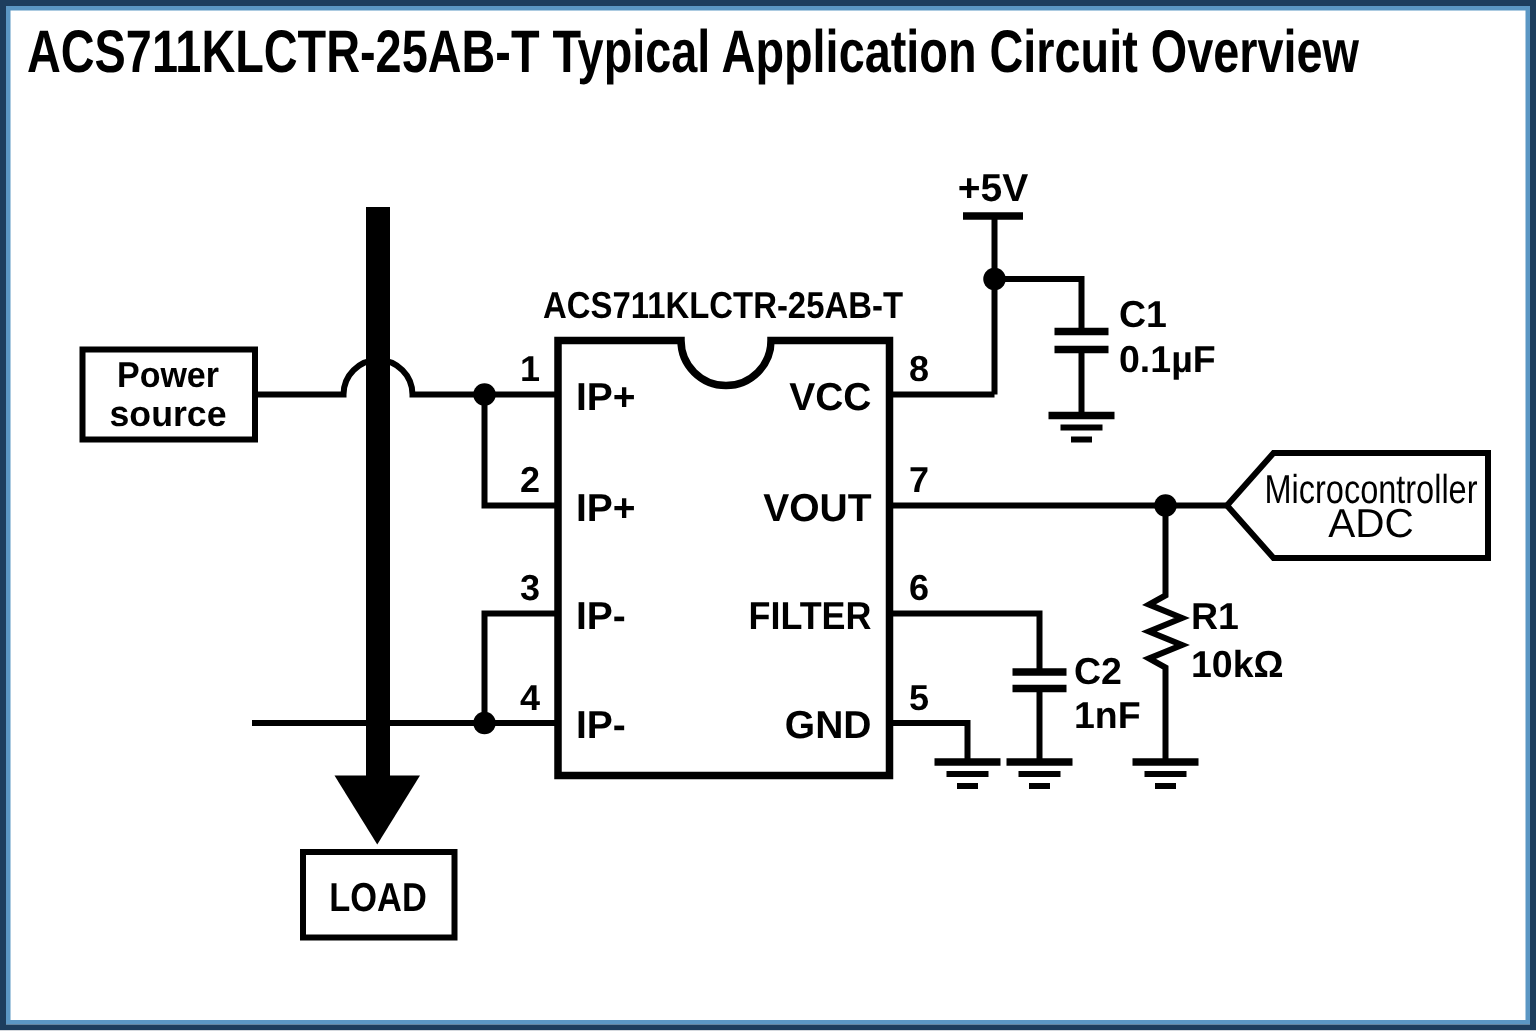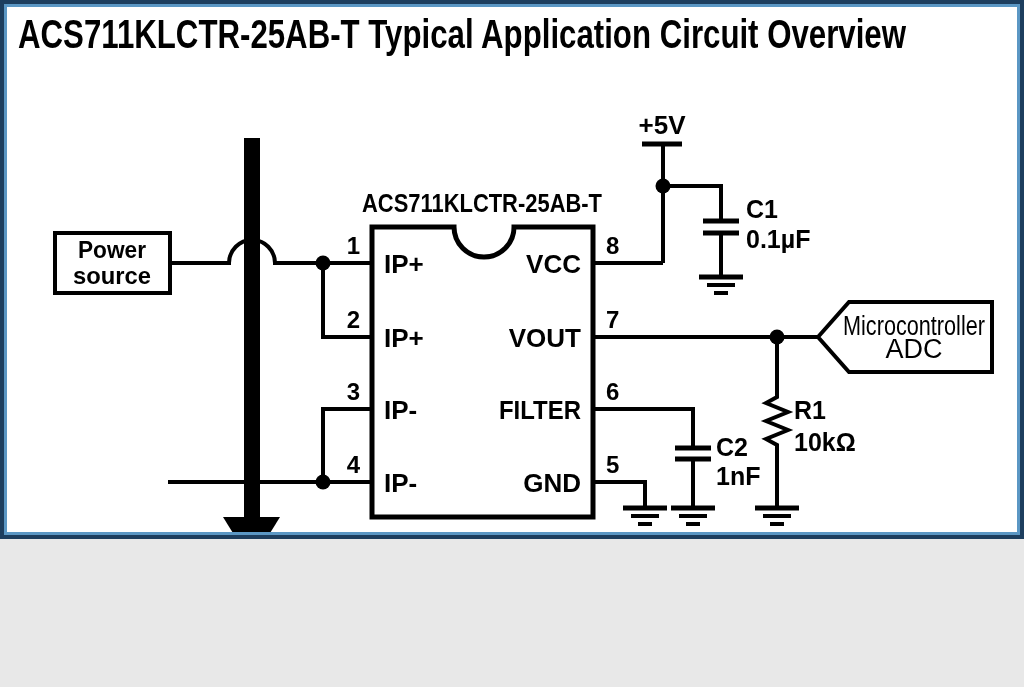--- a/index.html
+++ b/index.html
@@ -1,17 +1,17 @@
 <!DOCTYPE html>
 <html><head>
 <meta charset="utf-8">
 <style>
   html,body { margin:0; padding:0; background:#e8e8e8; }
   #stage {
-    position:relative; width:1024px; height:539px; background:#ffffff;
+    position:relative; width:1024px; height:687px; background:#ffffff;
     font-family:"Liberation Sans", sans-serif; overflow:hidden;
   }
   #frame-outer {
     position:absolute; inset:0; border:4px solid #1d3e5e; pointer-events:none; box-sizing:border-box;
   }
   #frame-inner {
     position:absolute; inset:4px; border:3px solid #5b97c4; pointer-events:none; box-sizing:border-box;
   }
   svg { position:absolute; left:0; top:0; }
   .t  { fill:#000000; font-family:"Liberation Sans", sans-serif; }

